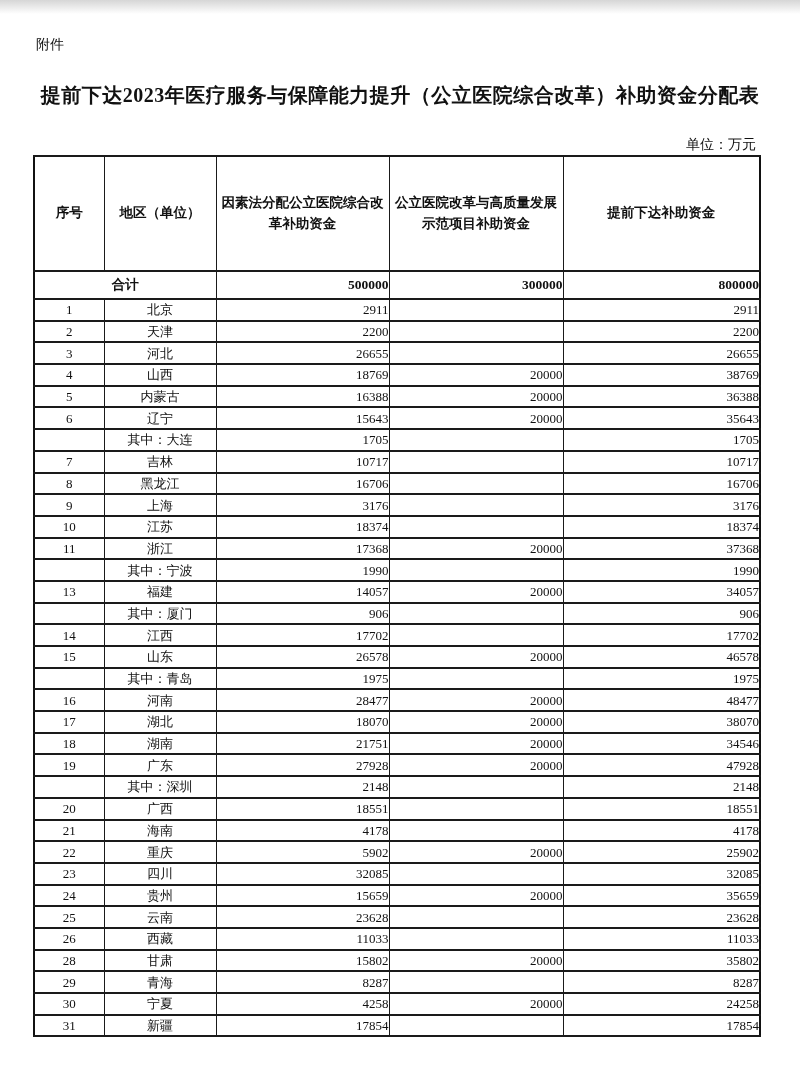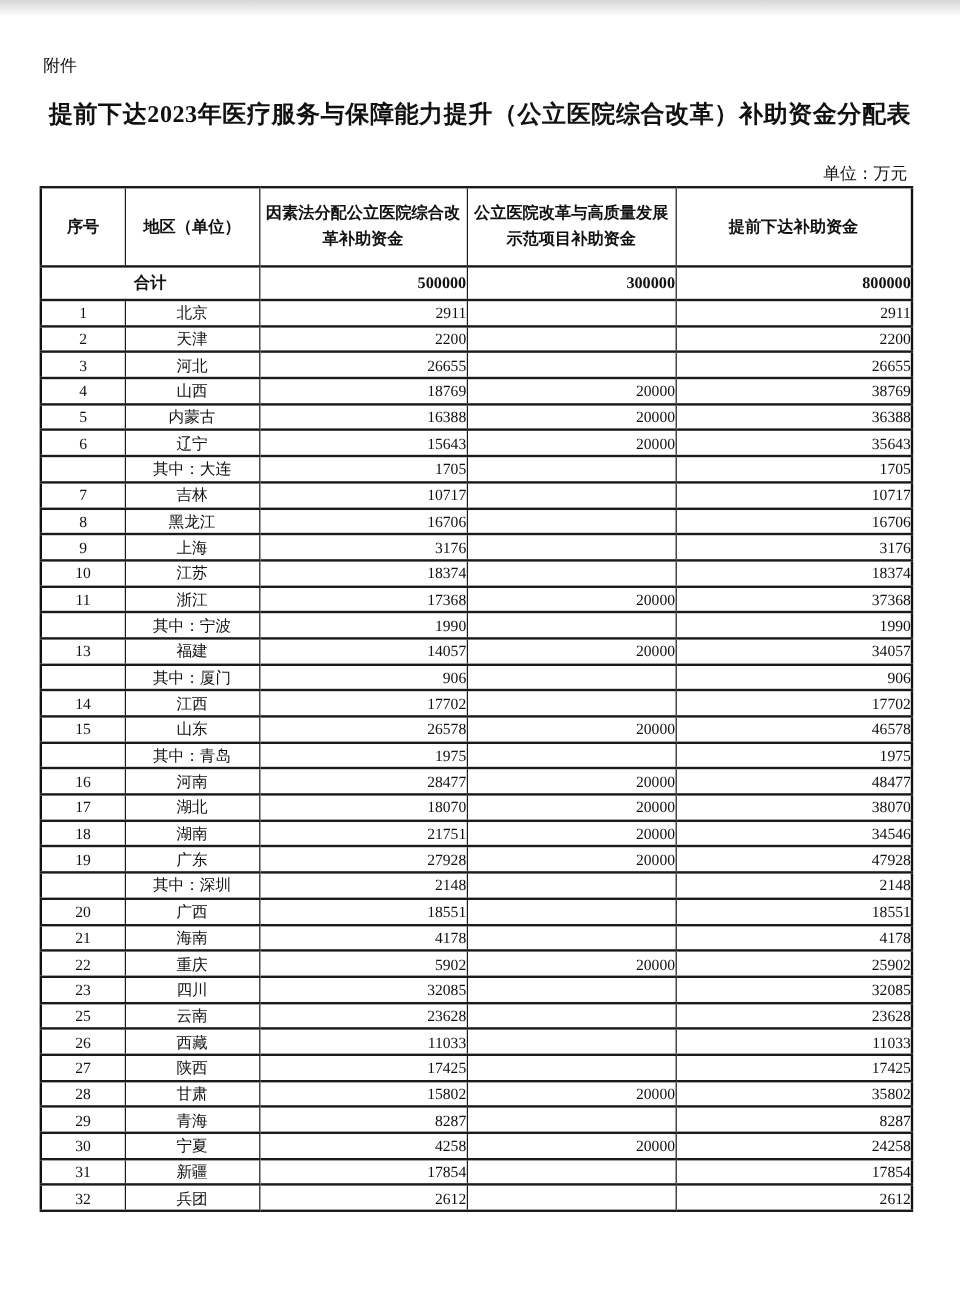--- a/index.html
+++ b/index.html
@@ -16,21 +16,21 @@
     color: #111111;
   }
   .top-shade {
     position: absolute;
     top: 0; left: 0;
     width: 800px; height: 14px;
     background: linear-gradient(#d6d6d6, #ffffff);
   }
   .attachment {
     position: absolute;
-    top: 46px;
+    top: 36px;
     left: 36px;
     font-size: 14px;
   }
   .title {
     position: absolute;
     top: 82px;
     left: 0;
     width: 800px;
     margin: 0;
     text-align: center;
@@ -57,21 +57,21 @@
   }
   table.alloc th, table.alloc td {
     border-top-width: 2px;
     border-bottom-width: 2px;
     padding: 0;
     overflow: hidden;
   }
   table.alloc {
     border: 2px solid #111111;
   }
-  thead tr { height: 66px; }
+  thead tr { height: 115px; }
   thead th {
     font-size: 13.5px;
     font-weight: bold;
     text-align: center;
     vertical-align: middle;
     line-height: 1.55;
     padding: 0 6px;
   }
   tr.total-row { height: 28px; }
   tr.total-row td {
@@ -308,41 +308,41 @@
         <td class="r">25902</td>
       </tr>
       <tr class="data-row">
         <td class="c">23</td>
         <td class="c">四川</td>
         <td class="r">32085</td>
         <td class="r"></td>
         <td class="r">32085</td>
       </tr>
       <tr class="data-row">
+        <td class="c">24</td>
+        <td class="c">贵州</td>
+        <td class="r">15659</td>
+        <td class="r">20000</td>
+        <td class="r">35659</td>
+      </tr>
+      <tr class="data-row">
         <td class="c">25</td>
         <td class="c">云南</td>
         <td class="r">23628</td>
         <td class="r"></td>
         <td class="r">23628</td>
       </tr>
       <tr class="data-row">
         <td class="c">26</td>
         <td class="c">西藏</td>
         <td class="r">11033</td>
         <td class="r"></td>
         <td class="r">11033</td>
       </tr>
       <tr class="data-row">
-        <td class="c">27</td>
-        <td class="c">陕西</td>
-        <td class="r">17425</td>
-        <td class="r"></td>
-        <td class="r">17425</td>
-      </tr>
-      <tr class="data-row">
         <td class="c">28</td>
         <td class="c">甘肃</td>
         <td class="r">15802</td>
         <td class="r">20000</td>
         <td class="r">35802</td>
       </tr>
       <tr class="data-row">
         <td class="c">29</td>
         <td class="c">青海</td>
         <td class="r">8287</td>
@@ -356,21 +356,14 @@
         <td class="r">20000</td>
         <td class="r">24258</td>
       </tr>
       <tr class="data-row">
         <td class="c">31</td>
         <td class="c">新疆</td>
         <td class="r">17854</td>
         <td class="r"></td>
         <td class="r">17854</td>
       </tr>
-      <tr class="data-row">
-        <td class="c">32</td>
-        <td class="c">兵团</td>
-        <td class="r">2612</td>
-        <td class="r"></td>
-        <td class="r">2612</td>
-      </tr>
     </tbody>
 </table>
 
 </body></html>

